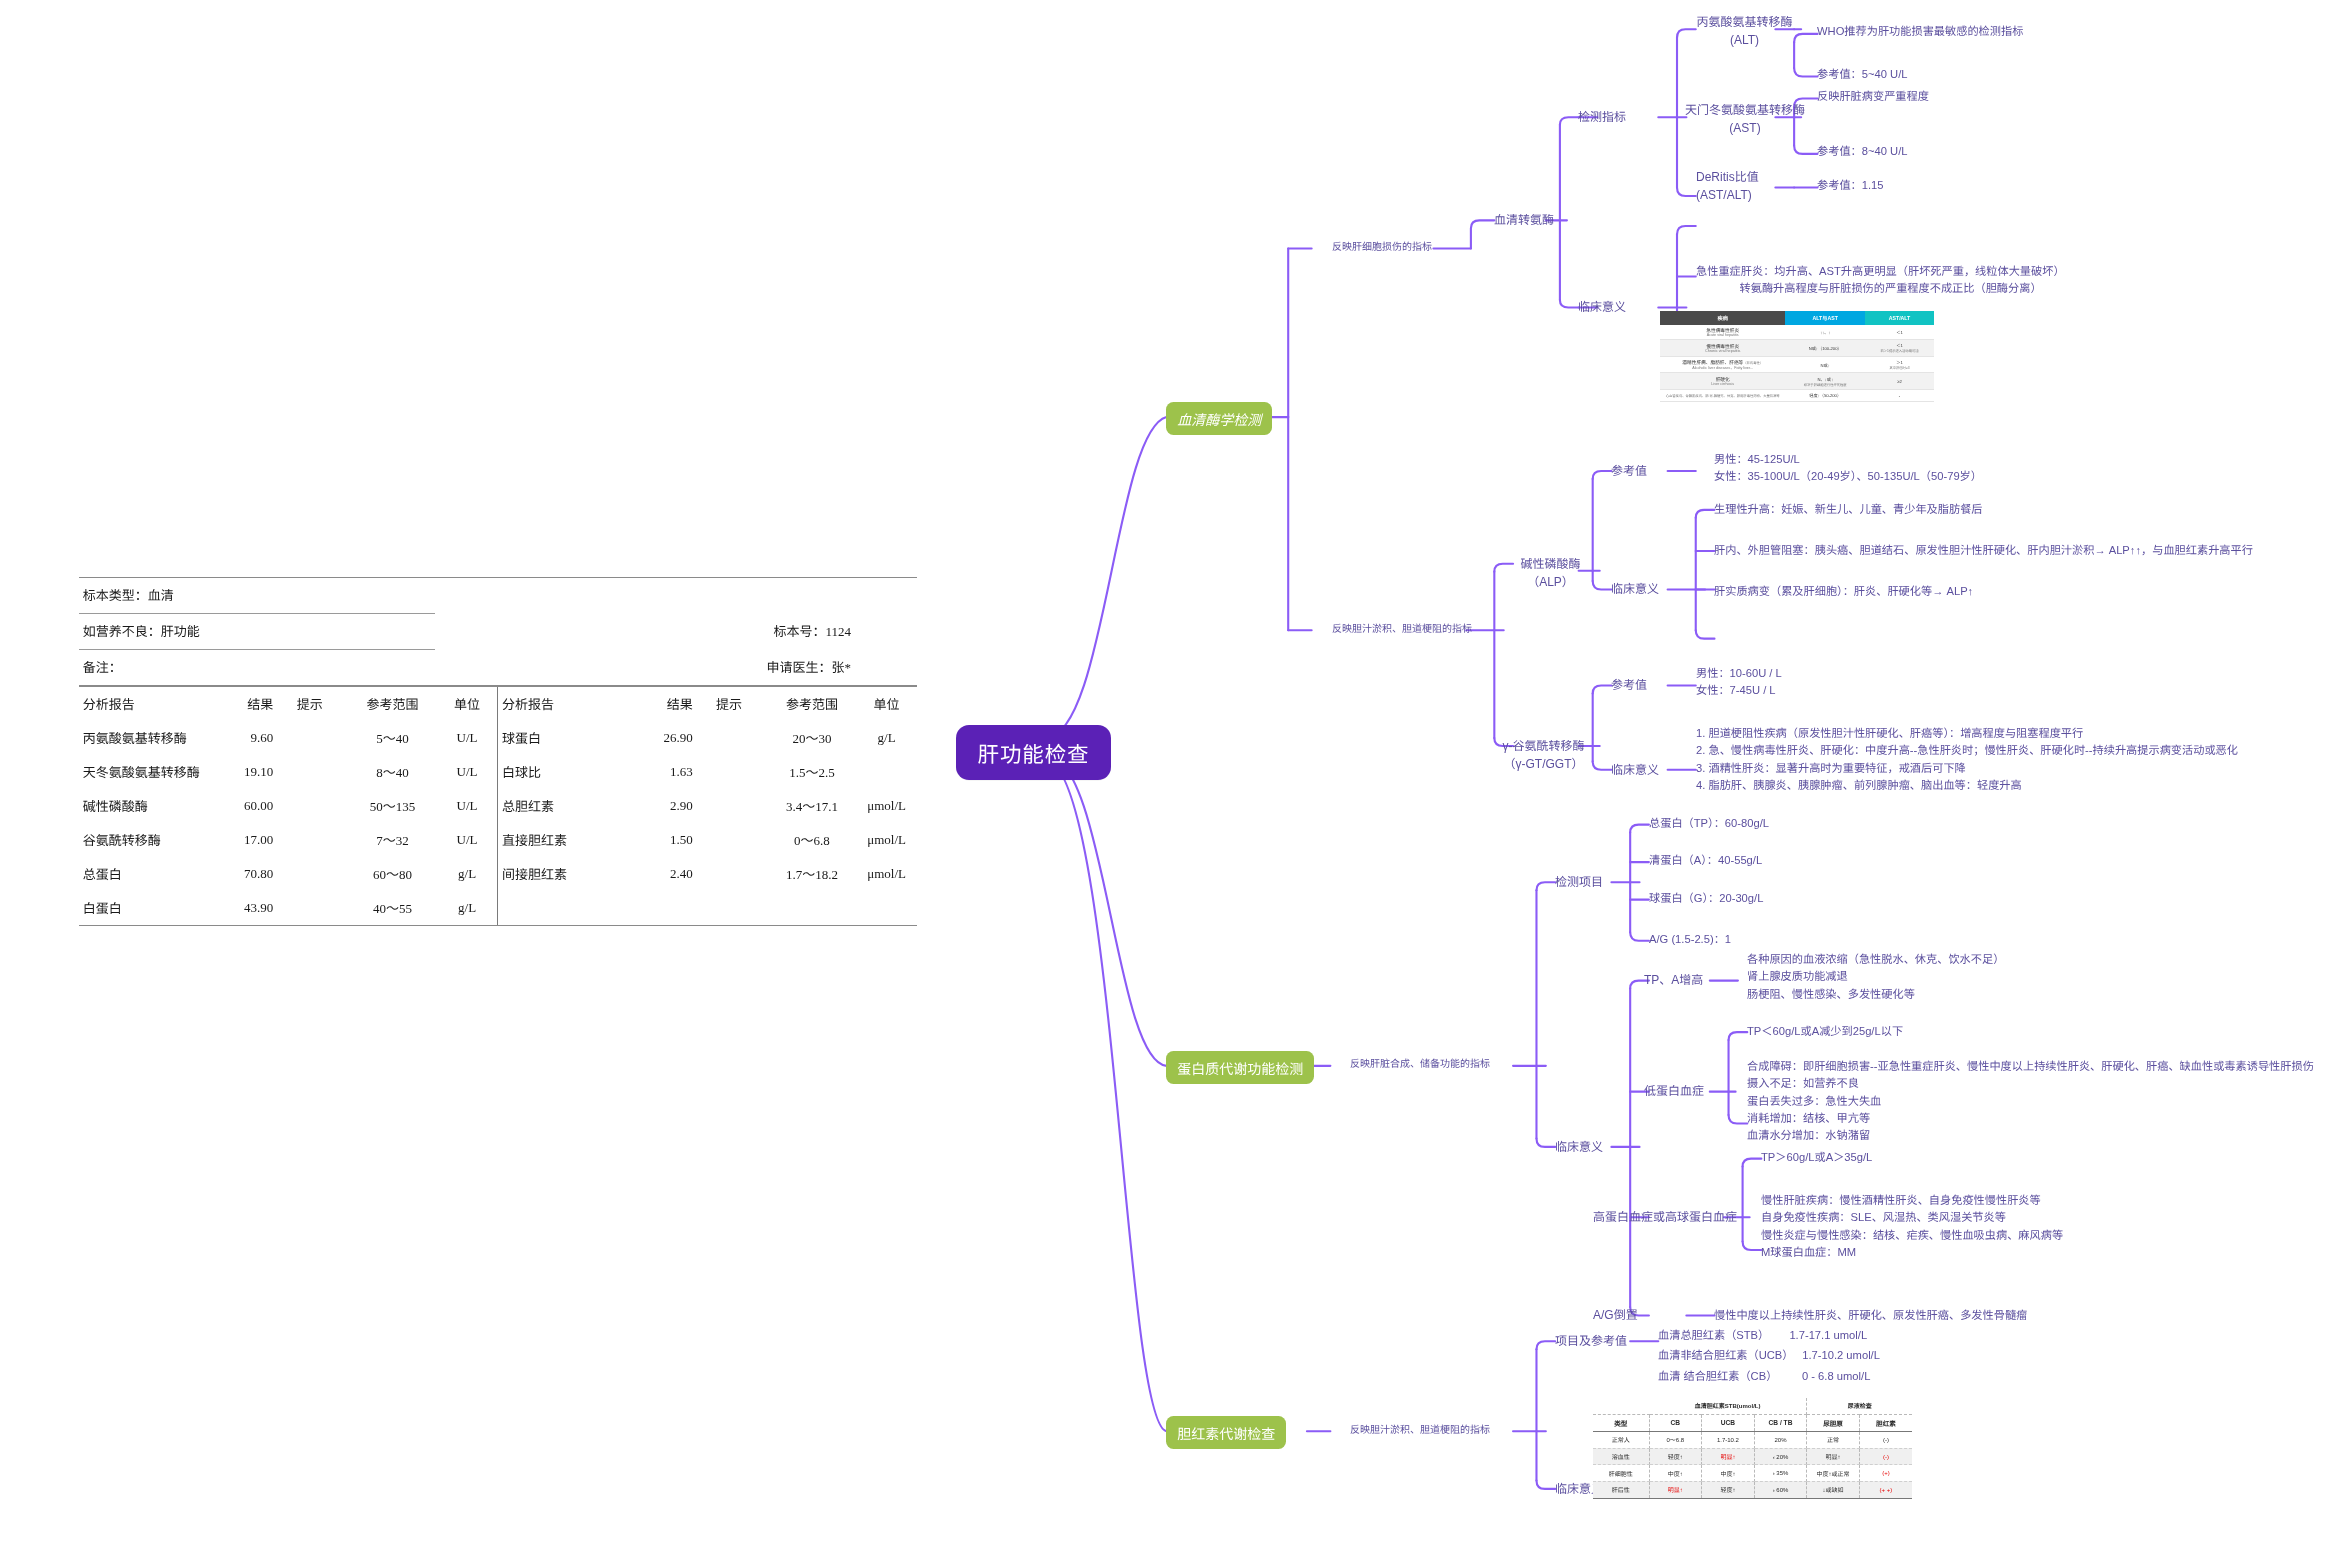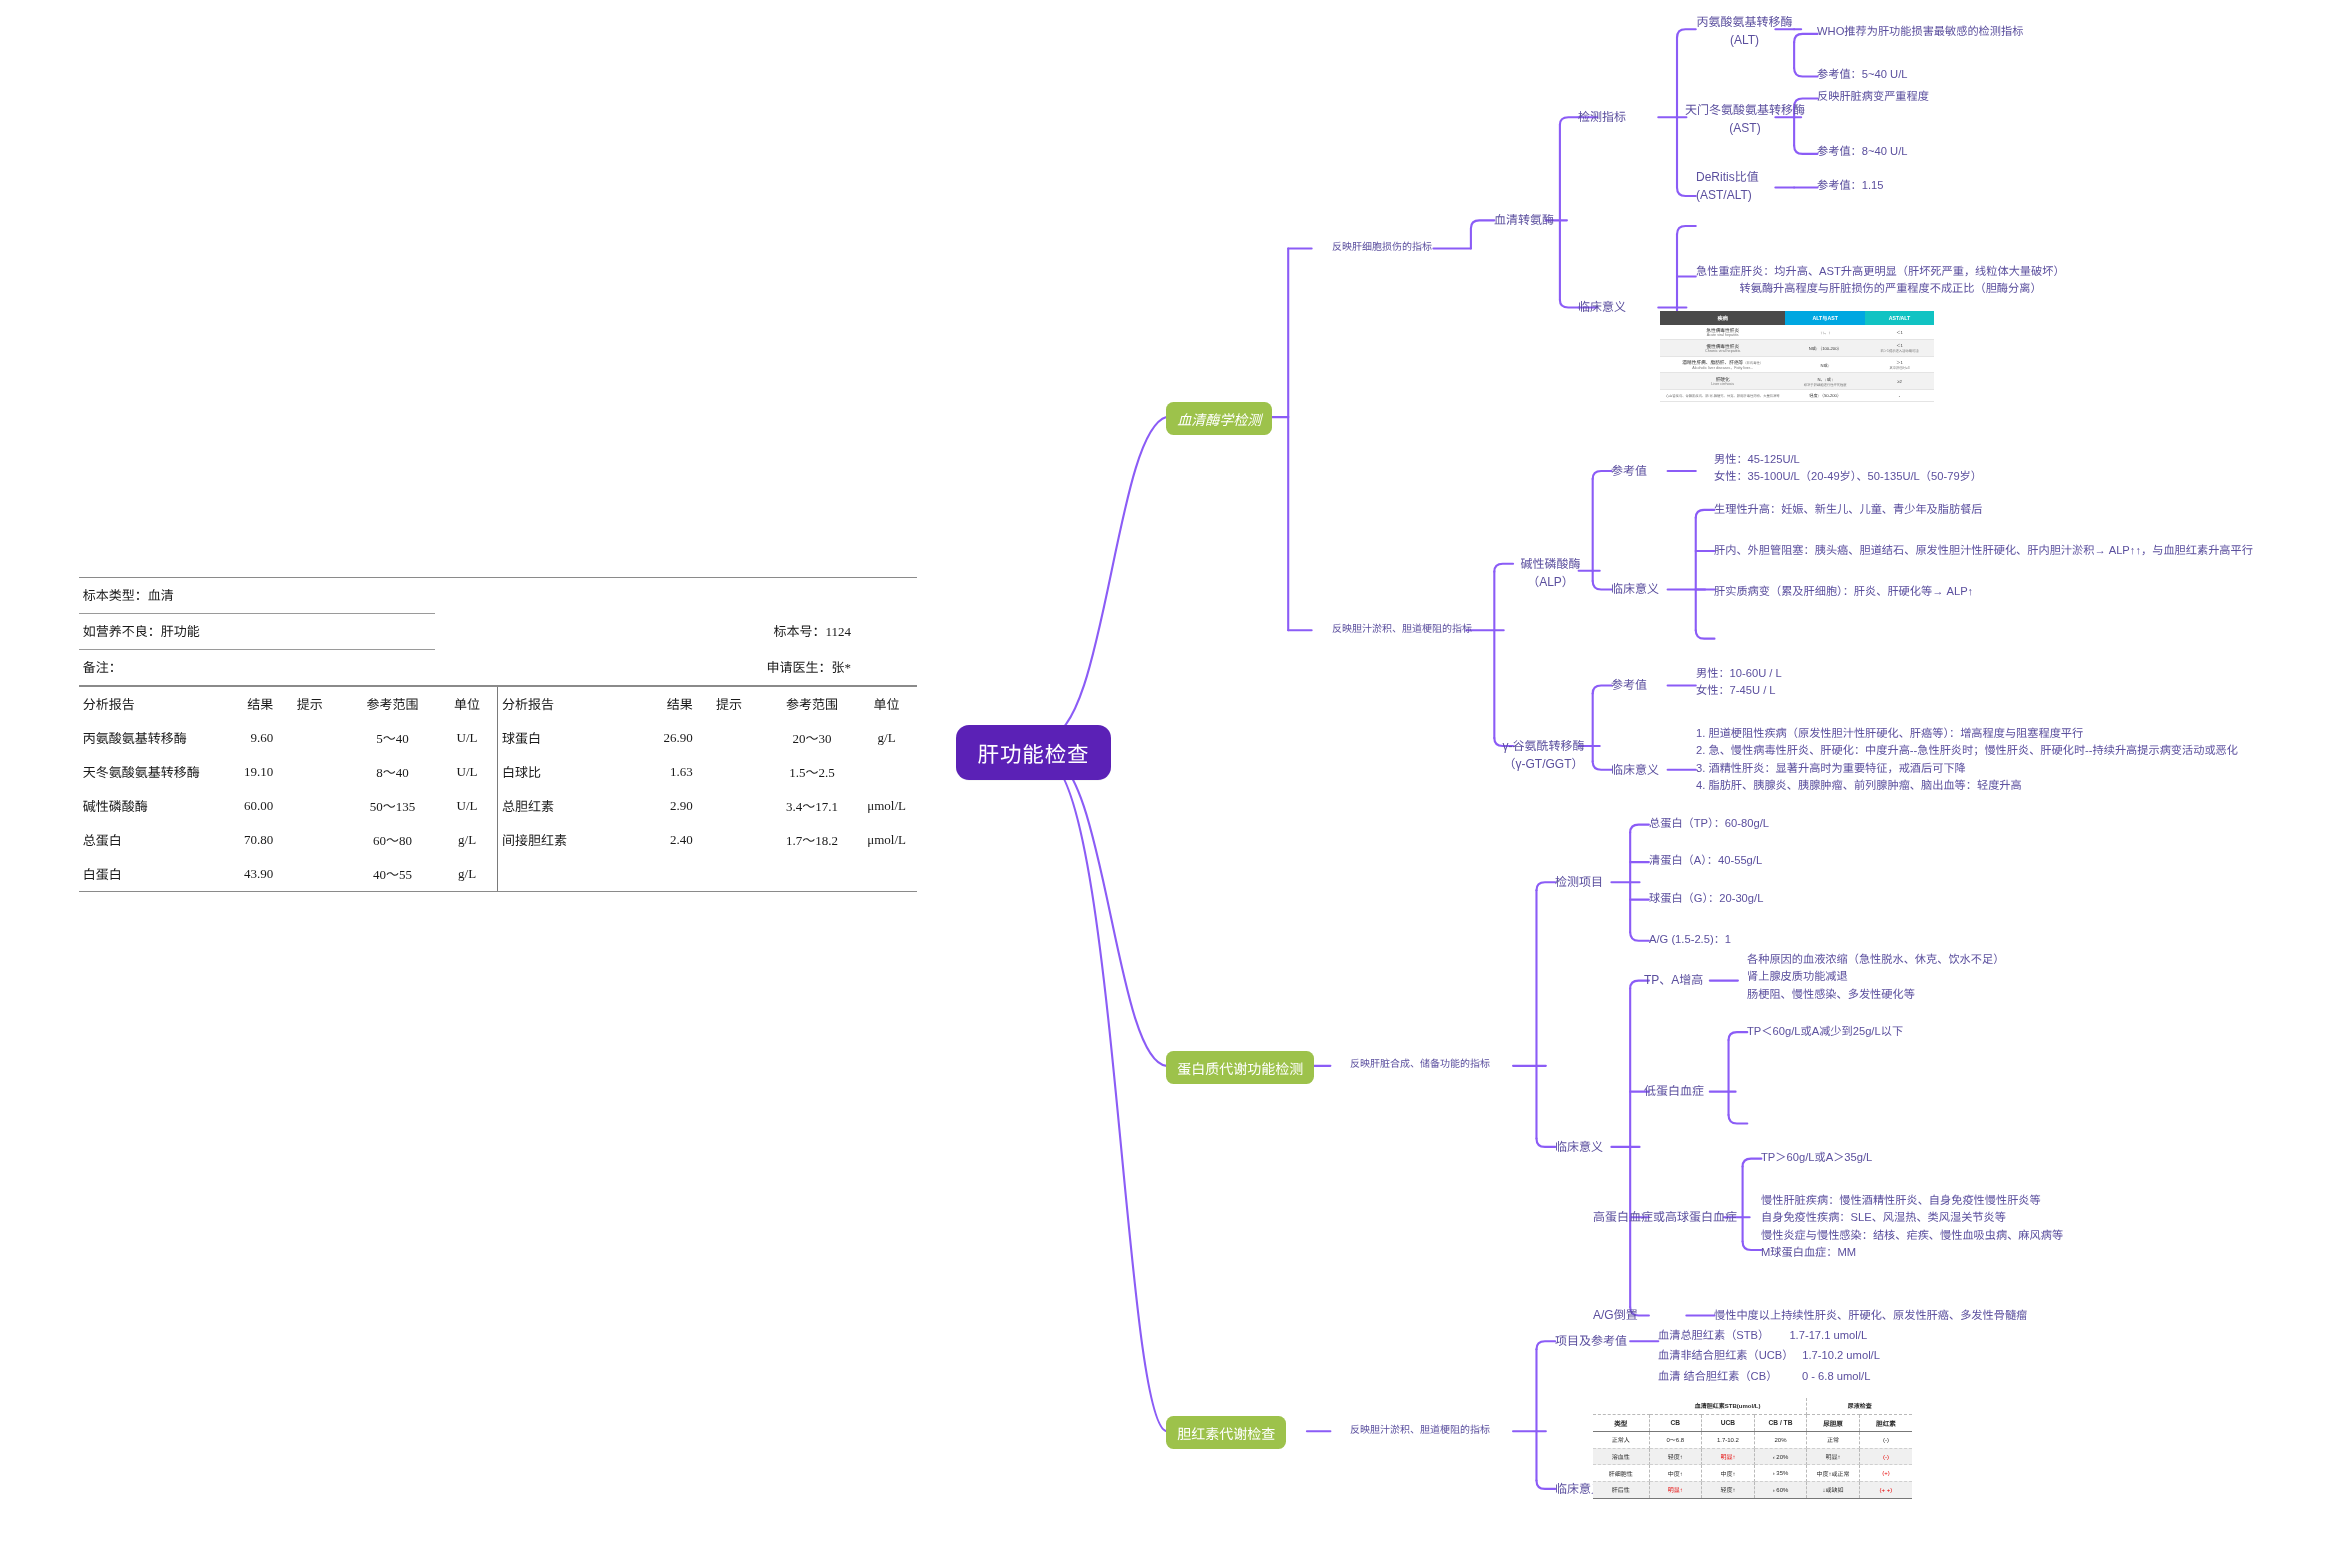--- a/index.html
+++ b/index.html
@@ -289,20 +289,32 @@
           <td class="col-flag"></td>
           <td class="col-ref">50～135</td>
           <td class="col-unit">U/L</td>
           <td class="col-name sep" style="padding-left:12px">总胆红素</td>
           <td class="col-res">2.90</td>
           <td class="col-flag"></td>
           <td class="col-ref">3.4～17.1</td>
           <td class="col-unit">μmol/L</td>
         </tr>
         <tr>
+          <td class="col-name">谷氨酰转移酶</td>
+          <td class="col-res">17.00</td>
+          <td class="col-flag"></td>
+          <td class="col-ref">7～32</td>
+          <td class="col-unit">U/L</td>
+          <td class="col-name sep" style="padding-left:12px">直接胆红素</td>
+          <td class="col-res">1.50</td>
+          <td class="col-flag"></td>
+          <td class="col-ref">0～6.8</td>
+          <td class="col-unit">μmol/L</td>
+        </tr>
+        <tr>
           <td class="col-name">总蛋白</td>
           <td class="col-res">70.80</td>
           <td class="col-flag"></td>
           <td class="col-ref">60～80</td>
           <td class="col-unit">g/L</td>
           <td class="col-name sep" style="padding-left:12px">间接胆红素</td>
           <td class="col-res">2.40</td>
           <td class="col-flag"></td>
           <td class="col-ref">1.7～18.2</td>
           <td class="col-unit">μmol/L</td>
@@ -473,20 +485,25 @@
 
   <div class="node t lvl3" style="left:1555px;top:1138px;">临床意义</div>
 
   <div class="node t lvl3" style="left:1644px;top:971px;">TP、A增高</div>
   <div class="node t lvl4 multi" style="left:1747px;top:951px;">各种原因的血液浓缩（急性脱水、休克、饮水不足）
 肾上腺皮质功能减退
 肠梗阻、慢性感染、多发性硬化等</div>
 
   <div class="node t lvl3" style="left:1644px;top:1082px;">低蛋白血症</div>
   <div class="node t lvl4" style="left:1747px;top:1023px;">TP＜60g/L或A减少到25g/L以下</div>
+  <div class="node t lvl4 multi" style="left:1747px;top:1058px;">合成障碍：即肝细胞损害--亚急性重症肝炎、慢性中度以上持续性肝炎、肝硬化、肝癌、缺血性或毒素诱导性肝损伤
+摄入不足：如营养不良
+蛋白丢失过多：急性大失血
+消耗增加：结核、甲亢等
+血清水分增加：水钠潴留</div>
 
   <div class="node t lvl3" style="left:1593px;top:1208px;">高蛋白血症或高球蛋白血症</div>
   <div class="node t lvl4" style="left:1761px;top:1149px;">TP＞60g/L或A＞35g/L</div>
   <div class="node t lvl4 multi" style="left:1761px;top:1192px;">慢性肝脏疾病：慢性酒精性肝炎、自身免疫性慢性肝炎等
 自身免疫性疾病：SLE、风湿热、类风湿关节炎等
 慢性炎症与慢性感染：结核、疟疾、慢性血吸虫病、麻风病等
 M球蛋白血症：MM</div>
 
   <div class="node t lvl3" style="left:1593px;top:1306px;">A/G倒置</div>
   <div class="node t lvl4" style="left:1714px;top:1307px;">慢性中度以上持续性肝炎、肝硬化、原发性肝癌、多发性骨髓瘤</div>

